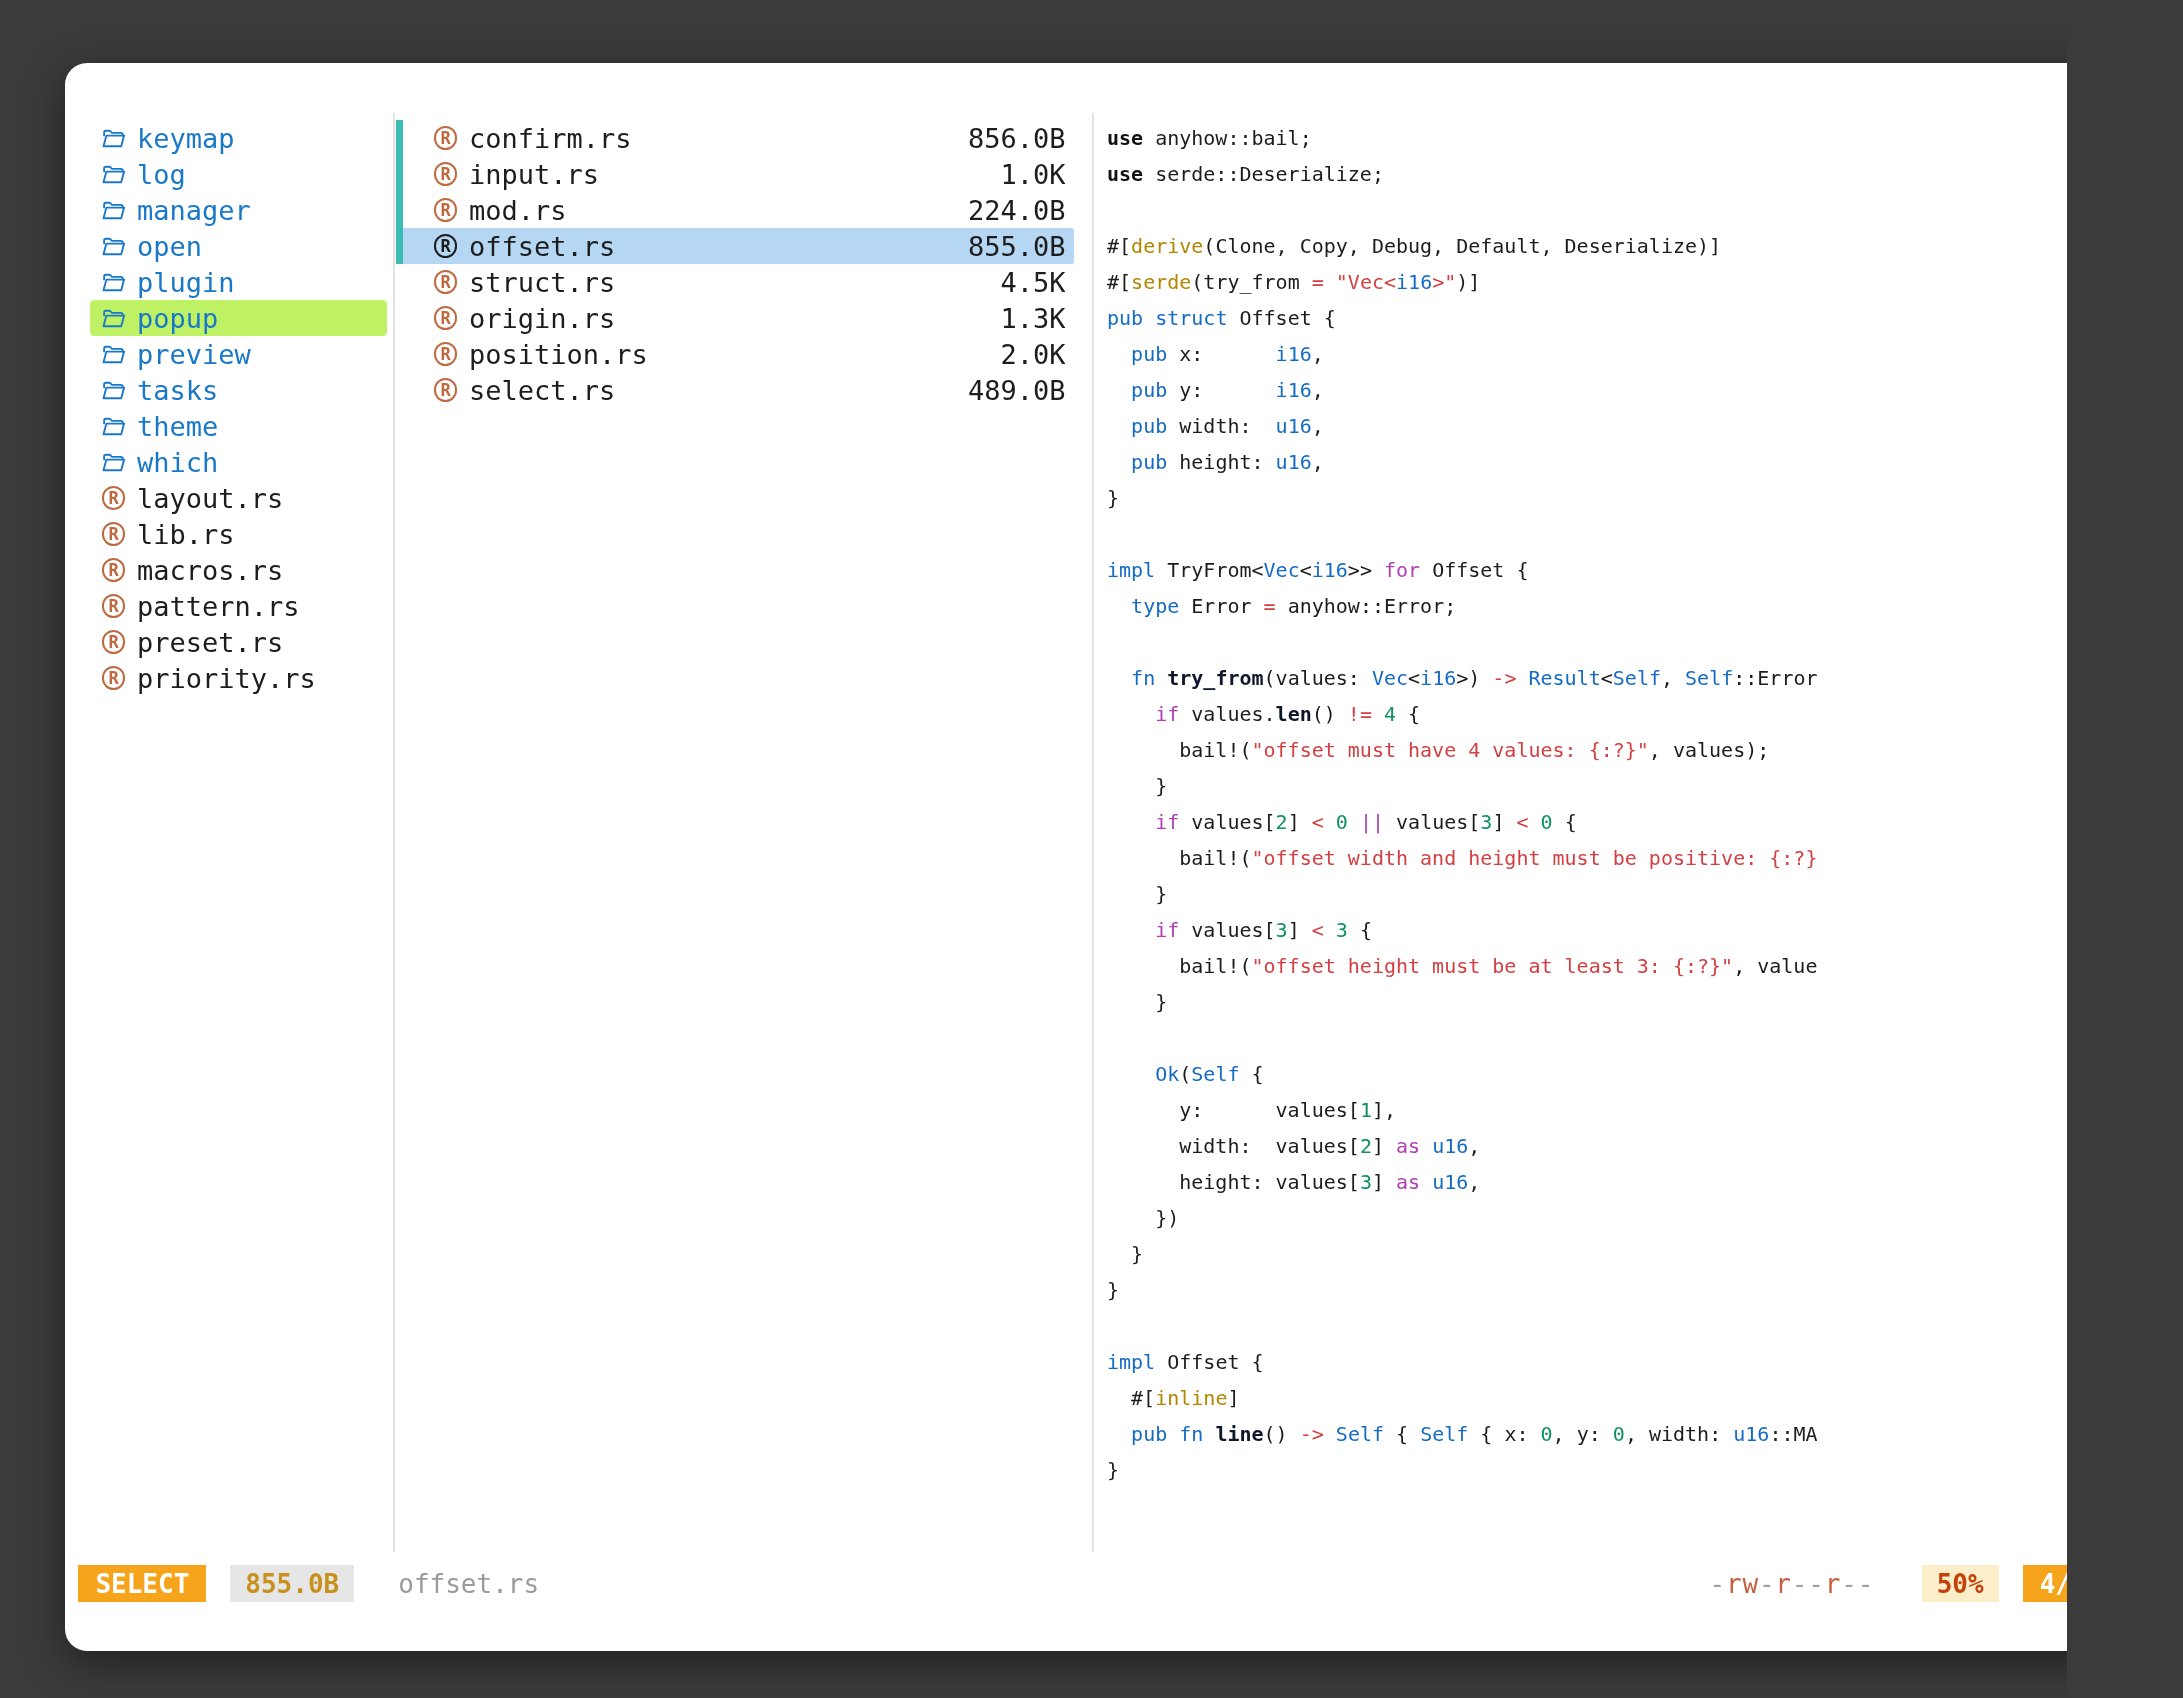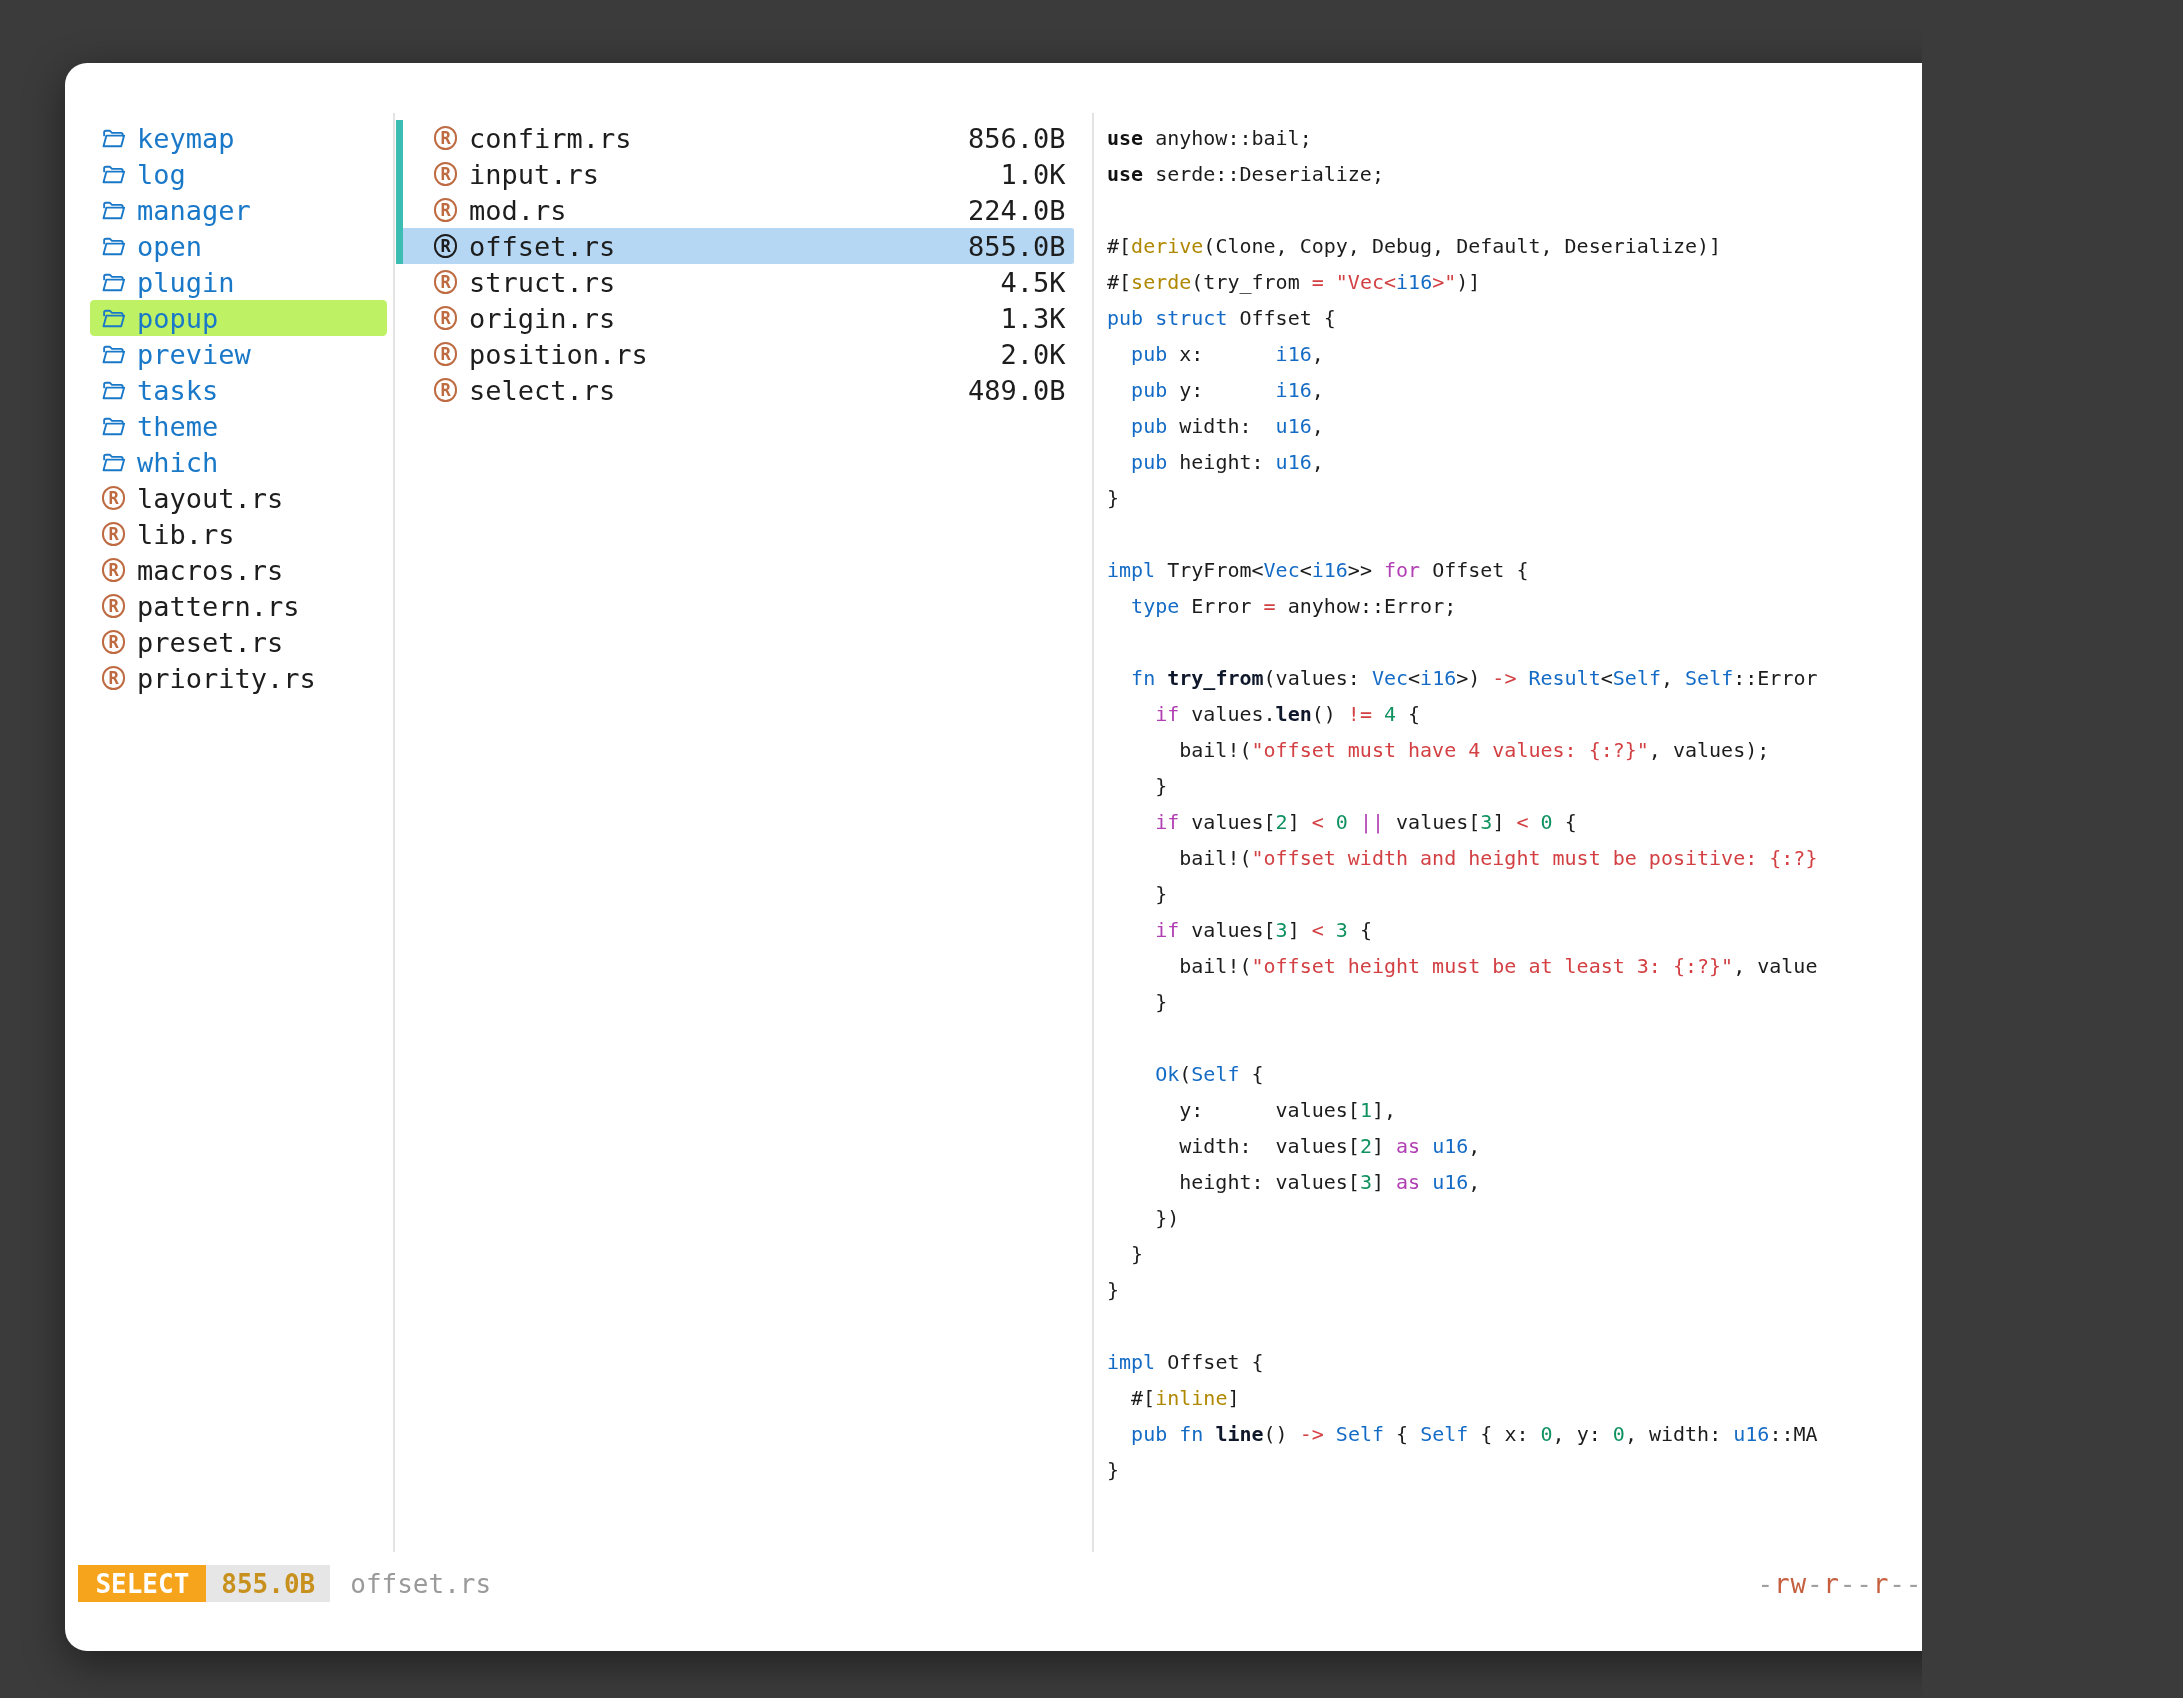--- a/index.html
+++ b/index.html
@@ -1,16 +1,16 @@
 <!DOCTYPE html>
 <html style="font-size:13.4px"><head>
 <meta charset="utf-8">
 <style>
   html,body{margin:0;padding:0;background:#3b3b3b;}
-  .screen{position:relative;width:1922px;height:1698px;background:#3b3b3b;overflow:hidden;
+  .screen{position:relative;width:2067px;height:1698px;background:#3b3b3b;overflow:hidden;
           font-family:"DejaVu Sans Mono","Liberation Mono",monospace;}
   .window{position:absolute;left:65px;top:63px;width:2052px;height:1588px;background:#ffffff;
           border-radius:22px;box-shadow:0 11.7px 42px rgba(0,0,0,0.45);overflow:hidden;}
 
   .divider{position:absolute;top:50px;bottom:99px;width:1.7px;background:#e3e3e3;}
   .d1{left:328px}
   .d2{left:1027px}
 
   .pane{position:absolute;top:57px;font-size:27px;}
   .left-pane{left:0;width:329px;}
@@ -43,21 +43,21 @@
   .c-k{color:#146bc5;}
   .c-t{color:#146bc5;}
   .c-m{color:#b13fb4;}
   .c-n{color:#0f9160;}
   .c-s{color:#d34043;}
   .c-a{color:#b08800;}
   .c-o{color:#d34043;}
   .c-f{color:#0f172a;font-weight:bold;}
 
   .statusbar{position:absolute;left:13.4px;right:13.4px;bottom:49px;height:37px;display:flex;
-             align-items:center;font-size:26px;}
+             align-items:center;font-size:26px;gap:24px;}
   .badge{height:37px;display:flex;align-items:center;font-weight:bold;}
   .badge-mode{background:#f7a41d;color:#ffffff;padding:0 17px;}
   .badge-size{background:#e6e6e6;color:#c8901c;padding:0 15px;}
   .file-label{color:#9a9a9a;margin-left:20px;font-weight:normal;}
   .spacer{flex:1;}
   .perm{margin-right:23.5px;letter-spacing:0.8px;}
   .perm .dash{color:#a0a0a0;}
   .perm .lett{color:#c65f3f;}
   .badge-percent{background:#fceec9;color:#c2410c;padding:0 15px;}
   .badge-pos{background:#f7a41d;color:#ffffff;padding:0 17px;}

